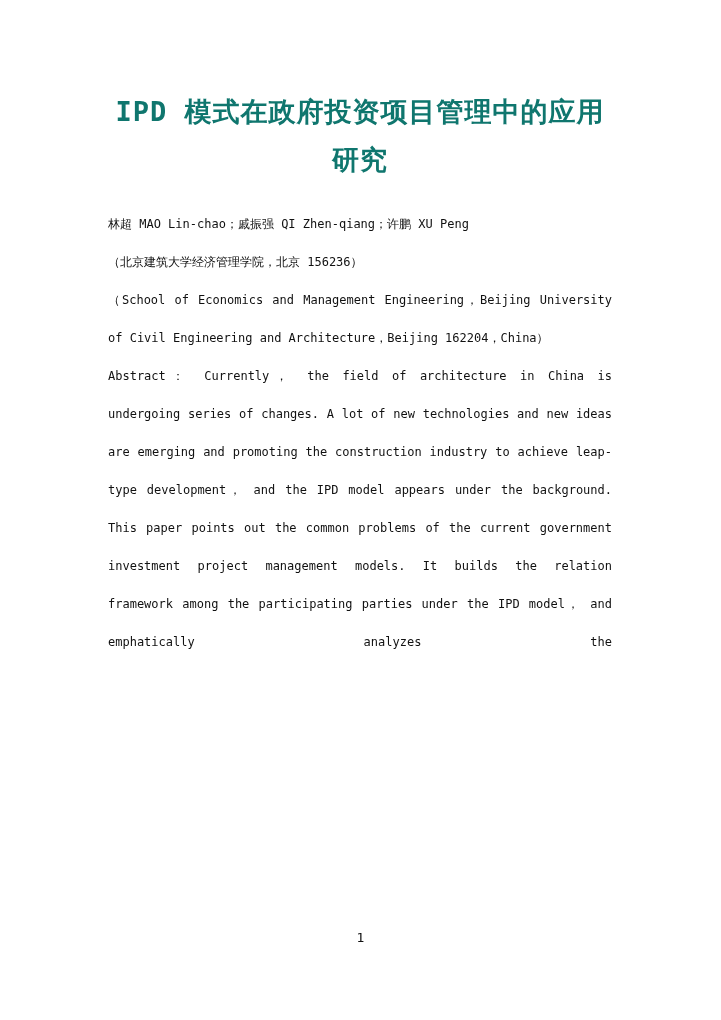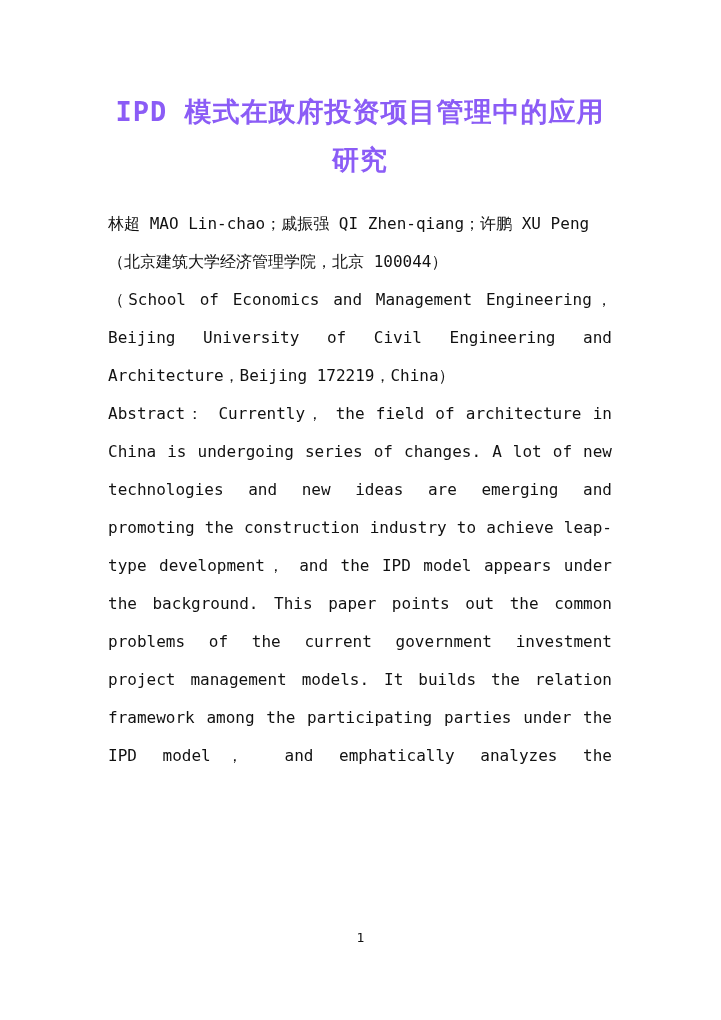--- a/index.html
+++ b/index.html
@@ -22,25 +22,25 @@
     padding: 88px 109px 0 108px;
     background: #ffffff;
   }
   .doc-title {
     margin: 0 0 21px 0;
     font-size: 27px;
     font-weight: bold;
     line-height: 48px;
     text-align: center;
     letter-spacing: 1px;
-    color: #8b5cf6;
+    color: #0f766e;
   }
   .para {
     margin: 0;
-    font-size: 16px;
+    font-size: 12px;
     line-height: 38px;
     text-align: justify;
     text-justify: inter-word;
     color: #111111;
     word-break: break-word;
   }
   .para.justify-last {
     text-align-last: justify;
   }
   .para-label {
@@ -59,23 +59,23 @@
 </style>
 </head>
 <body>
 
 <div class="page">
 
   <h1 class="doc-title">IPD 模式在政府投资项目管理中的应用研究</h1>
 
   <p class="para">林超 MAO Lin-chao；戚振强 QI Zhen-qiang；许鹏 XU Peng</p>
 
-  <p class="para">（北京建筑大学经济管理学院，北京 100044）</p>
+  <p class="para">（北京建筑大学经济管理学院，北京 156236）</p>
 
-  <p class="para">（School of Economics and Management Engineering，Beijing University of Civil Engineering and Architecture，Beijing 172219，China）</p>
+  <p class="para">（School of Economics and Management Engineering，Beijing University of Civil Engineering and Architecture，Beijing 162204，China）</p>
 
 
   <p class="para justify-last"><span class="para-label">Abstract：</span><span>Currently， the field of architecture in China is undergoing series of changes. A lot of new technologies and new ideas are emerging and promoting the construction industry to achieve leap-type development， and the IPD model appears under the background. This paper points out the common problems of the current government investment project management models. It builds the relation framework among the participating parties under the IPD model， and emphatically analyzes the</span></p>
 
   <div class="page-footer">
     <span>1</span>
   </div>
 
 </div>
 

